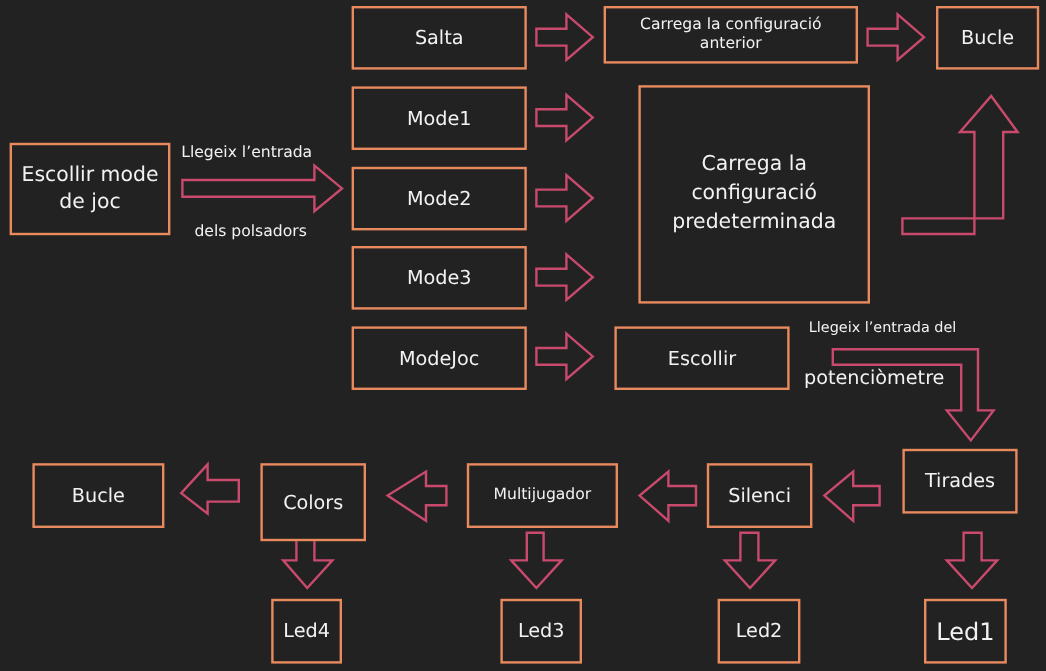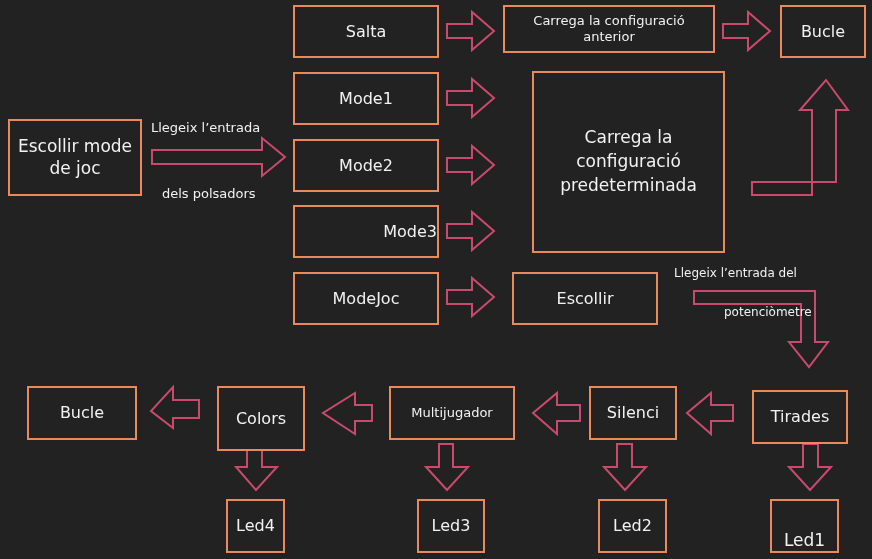--- a/index.html
+++ b/index.html
@@ -70,21 +70,21 @@
 
 <div class="box" style="left:293px; top:5px; width:146px; height:53px; font-size:16px;">
   <span>Salta</span>
 </div>
 <div class="box" style="left:293px; top:72px; width:146px; height:53px; font-size:16px;">
   <span>Mode1</span>
 </div>
 <div class="box" style="left:293px; top:139px; width:146px; height:53px; font-size:16px;">
   <span>Mode2</span>
 </div>
-<div class="box" style="left:293px; top:205px; width:146px; height:53px; font-size:16px;justify-content:flex-end;">
+<div class="box" style="left:293px; top:205px; width:146px; height:53px; font-size:16px;">
   <span>Mode3</span>
 </div>
 <div class="box" style="left:293px; top:272px; width:146px; height:53px; font-size:16px;text-align:center;">
   <span>ModeJoc</span>
 </div>
 
 <div class="box" style="left:503px; top:5px; width:212px; height:48px; font-size:13px; padding:0 14px;">
   <span>Carrega la configuració anterior</span>
 </div>
 
@@ -94,39 +94,39 @@
 
 <div class="box" style="left:532px; top:71px; width:193px; height:182px; font-size:17px; padding:0 22px; line-height:1.4;">
   <span>Carrega la configuració predeterminada</span>
 </div>
 
 <div class="box" style="left:512px; top:272px; width:146px; height:53px; font-size:16px;">
   <span>Escollir</span>
 </div>
 
 <div class="lbl" style="left:674px; top:266px; font-size:12px;text-align:right;">Llegeix l’entrada del</div>
-<div class="lbl" style="left:724px; top:305px; font-size:12px;">potenciòmetre</div>
+<div class="lbl" style="left:670px; top:305px; font-size:16px;">potenciòmetre</div>
 
-<div class="box" style="left:752px; top:390px; width:96px; height:54px; font-size:16px;">
+<div class="box" style="left:752px; top:374px; width:96px; height:54px; font-size:16px;">
   <span>Tirades</span>
 </div>
 <div class="box" style="left:589px; top:386px; width:88px; height:54px; font-size:16px;">
   <span>Silenci</span>
 </div>
 <div class="box" style="left:389px; top:386px; width:126px; height:54px; font-size:13px;">
   <span>Multijugador</span>
 </div>
 <div class="box" style="left:217px; top:386px; width:88px; height:65px; font-size:16px;">
   <span>Colors</span>
 </div>
 <div class="box" style="left:27px; top:386px; width:110px; height:54px; font-size:16px;">
   <span>Bucle</span>
 </div>
 
-<div class="box" style="left:770px; top:499px; width:69px; height:54px; font-size:17px;align-items:flex-end;">
+<div class="box" style="left:770px; top:499px; width:69px; height:54px; font-size:20px;">
   <span>Led1</span>
 </div>
 <div class="box" style="left:598px; top:499px; width:69px; height:54px; font-size:16px;">
   <span>Led2</span>
 </div>
 <div class="box" style="left:417px; top:499px; width:68px; height:54px; font-size:16px;">
   <span>Led3</span>
 </div>
 <div class="box" style="left:226px; top:499px; width:59px; height:54px; font-size:16px;">
   <span>Led4</span>

